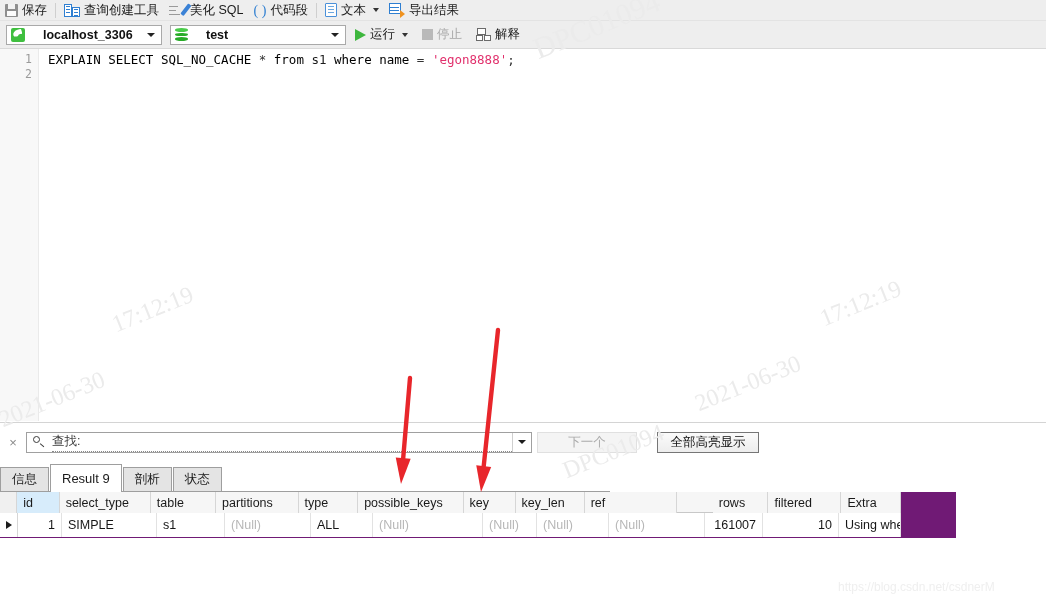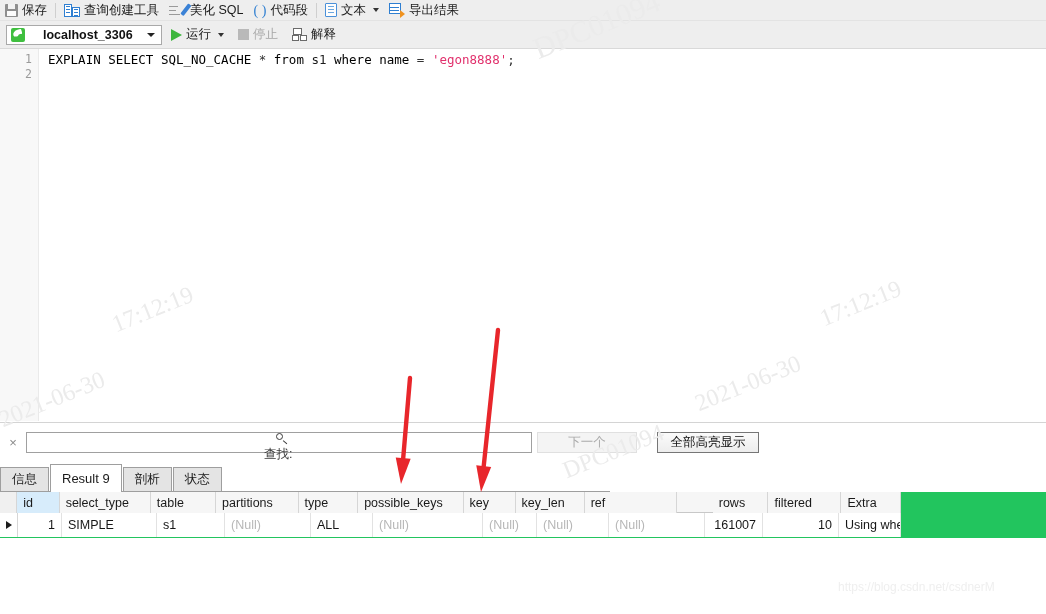--- a/index.html
+++ b/index.html
@@ -289,21 +289,20 @@
     width: 26px; text-align: center;
     color: #8a8a8a; font-size: 13px;
     cursor: default;
   }
   #find-combo {
     width: 506px; height: 21px;
     background: #ffffff;
     border: 1px solid #a0a0a0;
     display: flex; align-items: center;
     box-sizing: border-box;
-    flex-direction: column;
   }
   .ico-search {
     width: 13px; height: 13px; margin-left: 6px; flex: none;
   }
   .ico-search::before {
     content: ""; position: absolute; left: 0; top: 0;
     width: 7px; height: 7px;
     border: 1.4px solid #3b3b3b; border-radius: 50%;
     box-sizing: border-box;
   }
@@ -386,22 +385,22 @@
     position: relative;
     z-index: 2;
     margin-bottom: -1px;
     font-size: 13px;
   }
 
   
   #result-grid {
     position: absolute;
     left: 0; top: 492px;
-    width: 1046px; height: 46px;
-    background: #22c55e;
+    width: 956px; height: 46px;
+    background: #701a75;
     z-index: 15;
   }
   #grid-head {
     position: absolute; left: 0; top: 0;
     height: 21px;
     background: #f6f6f6;
     border-bottom: 1px solid #c8c8c8;
     display: flex;
     box-sizing: border-box;
   }
@@ -524,20 +523,31 @@
 <div id="toolbar-conn">
 
   <div class="combo" id="conn-select">
     <span class="ico ico-conn"></span>
     <span class="combo-label">localhost_3306</span>
     <span class="combo-arrow">
         <span></span>
       </span>
   </div>
 
+  <div class="combo" id="db-select">
+    <span class="ico ico-db">
+        <i></i>
+        <i></i>
+        <i></i>
+      </span>
+    <span class="combo-label">test</span>
+    <span class="combo-arrow">
+        <span></span>
+      </span>
+  </div>
 
   <div class="act-btn">
     <span class="ico ico-play"></span>
     <span class="act-label">运行</span>
     <span class="tb-caret"></span>
   </div>
 
   <div class="act-btn">
     <span class="ico ico-stop"></span>
     <span class="act-label disabled">停止</span>

